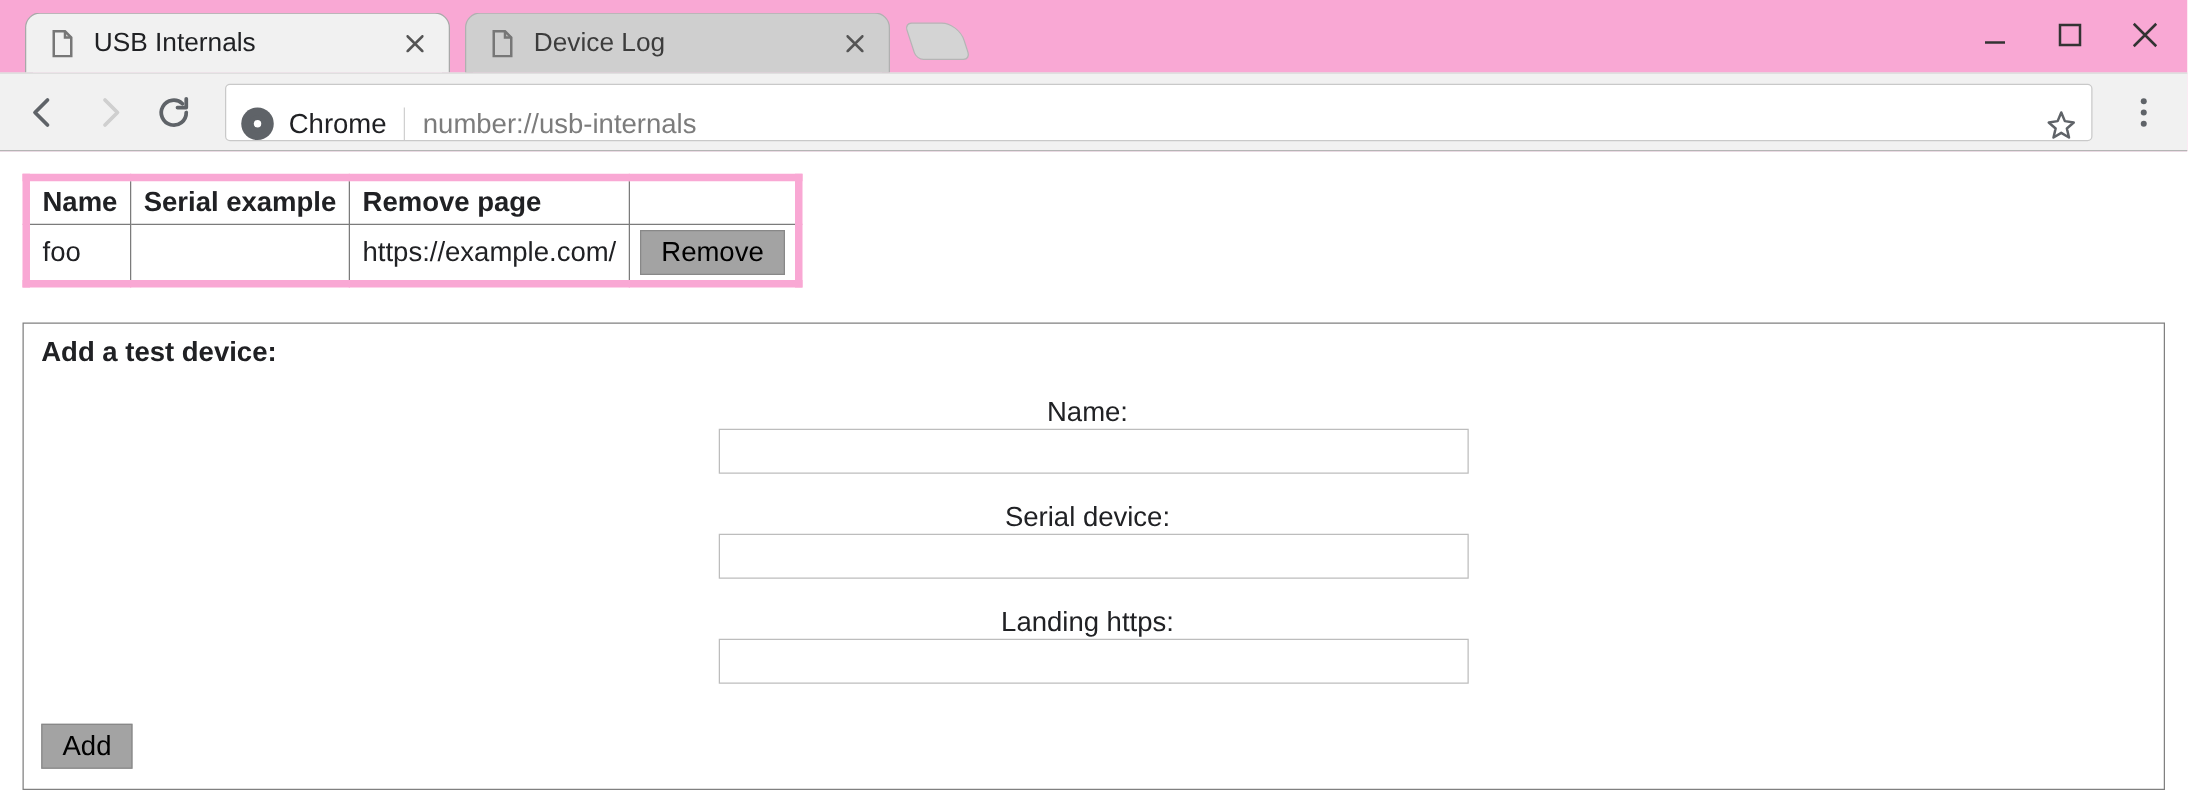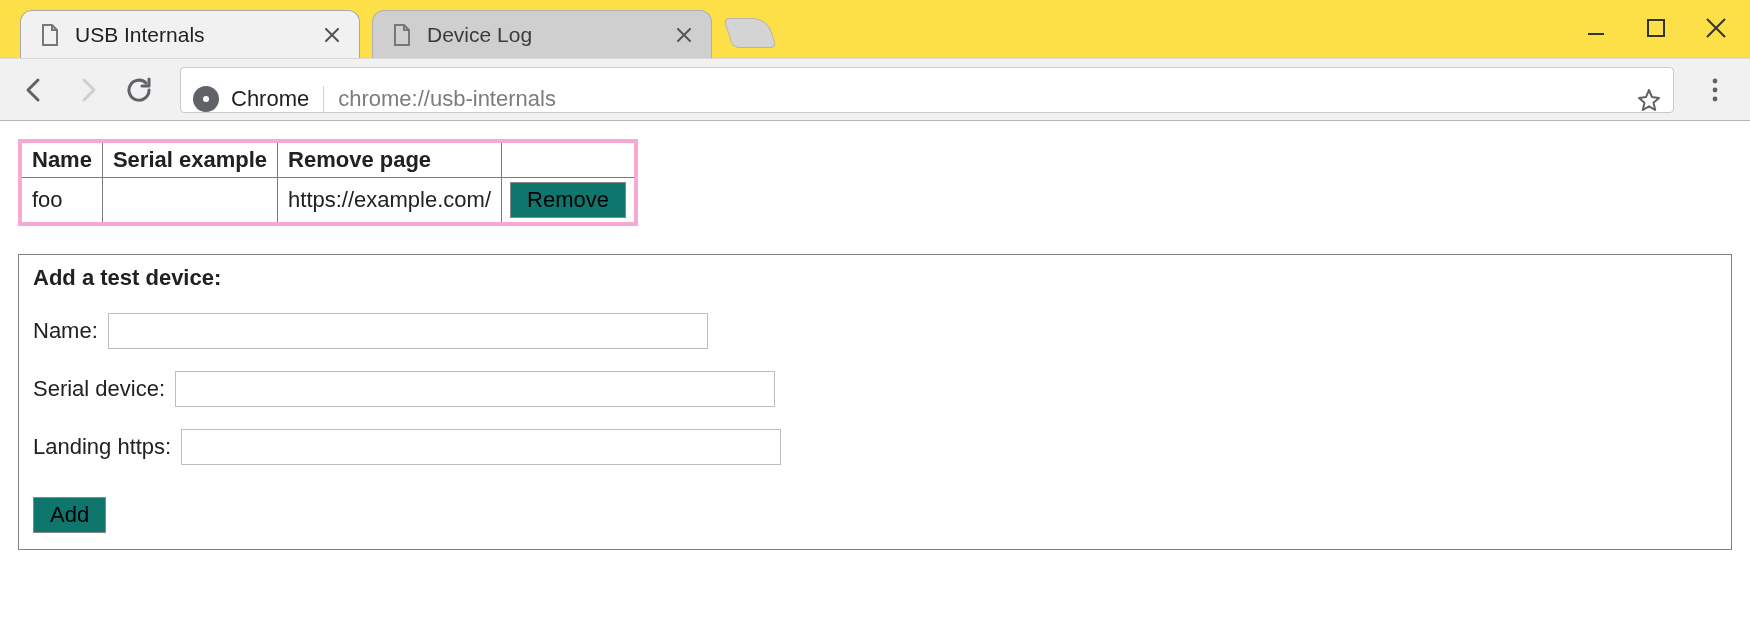--- a/index.html
+++ b/index.html
@@ -9,21 +9,21 @@
     font-size: 20px;
     background: #fff;
     width: 1750px;
     height: 644px;
     overflow: hidden;
     color: #202124;
   }
 
   
   .browser-chrome {
-    background: #fde047;
+    background: #f9a8d4;
     border-bottom: 1px solid #b5b5b5;
   }
   .tab-strip {
     display: flex;
     align-items: flex-end;
     height: 58px;
     padding-left: 20px;
     position: relative;
   }
   .tab {
@@ -147,56 +147,57 @@
     cursor:pointer;
   }
 
   
   .page {
     padding: 18px;
   }
 
   table.devices {
     border-collapse: collapse;
-    border: 4px solid #f9a8d4;
+    border: 6px solid #f9a8d4;
     font-size: 22px;
   }
   table.devices th, table.devices td {
     border: 1px solid #7b7b7b;
     padding: 4px 10px;
     text-align: left;
     font-weight: normal;
   }
   table.devices th { font-weight: 700; }
   table.devices td.action-cell { padding: 4px 8px; }
 
   button.btn {
     font-family: inherit;
     font-size: 22px;
     padding: 4px 16px;
-    background: #0f766e;
+    background: #a3a3a3;
     border: 1px solid #888;
     cursor: pointer;
   }
   
   .add-device-box {
     margin-top: 28px;
     border: 1px solid #808080;
     padding: 10px 14px 16px 14px;
   }
   .add-device-box .box-title {
     font-weight: 700;
     font-size: 22px;
     margin-bottom: 4px;
   }
   .form-row {
     display: flex;
     align-items: center;
     margin: 22px 0;
     font-size: 22px;
+    flex-direction: column;
   }
   .form-row label { margin-right: 10px; }
   .form-row input[type=text] {
     height: 36px;
     width: 600px;
     border: 1px solid #bdbdbd;
     font-size: 20px;
     padding: 2px 6px;
     background:#fff;
   }
@@ -281,21 +282,21 @@
     </div>
 
     <div class="omnibox">
       <span class="site-icon">
         <svg width="16" height="16" viewBox="0 0 16 16">
             <circle cx="8" cy="8" r="7" fill="#5f6368"></circle>
             <circle cx="8" cy="8" r="3" fill="#fff"></circle>
           </svg>
       </span>
       <span class="origin-label">Chrome</span>
-      <span class="url-text">chrome://usb-internals</span>
+      <span class="url-text">number://usb-internals</span>
       <span class="star">
         <svg width="24" height="24" viewBox="0 0 24 24">
             <path d="M12 2l2.9 6.9L22 10l-5.5 4.8L18.2 22 12 18.3 5.8 22l1.7-7.2L2 10l7.1-1.1z" fill="none" stroke="#5f6368" stroke-width="2" stroke-linejoin="round"></path>
           </svg>
       </span>
     </div>
 
     <div class="menu-btn">
       <svg width="6" height="24" viewBox="0 0 6 24">
           <circle cx="3" cy="3" r="2.4" fill="#5f6368"></circle>

